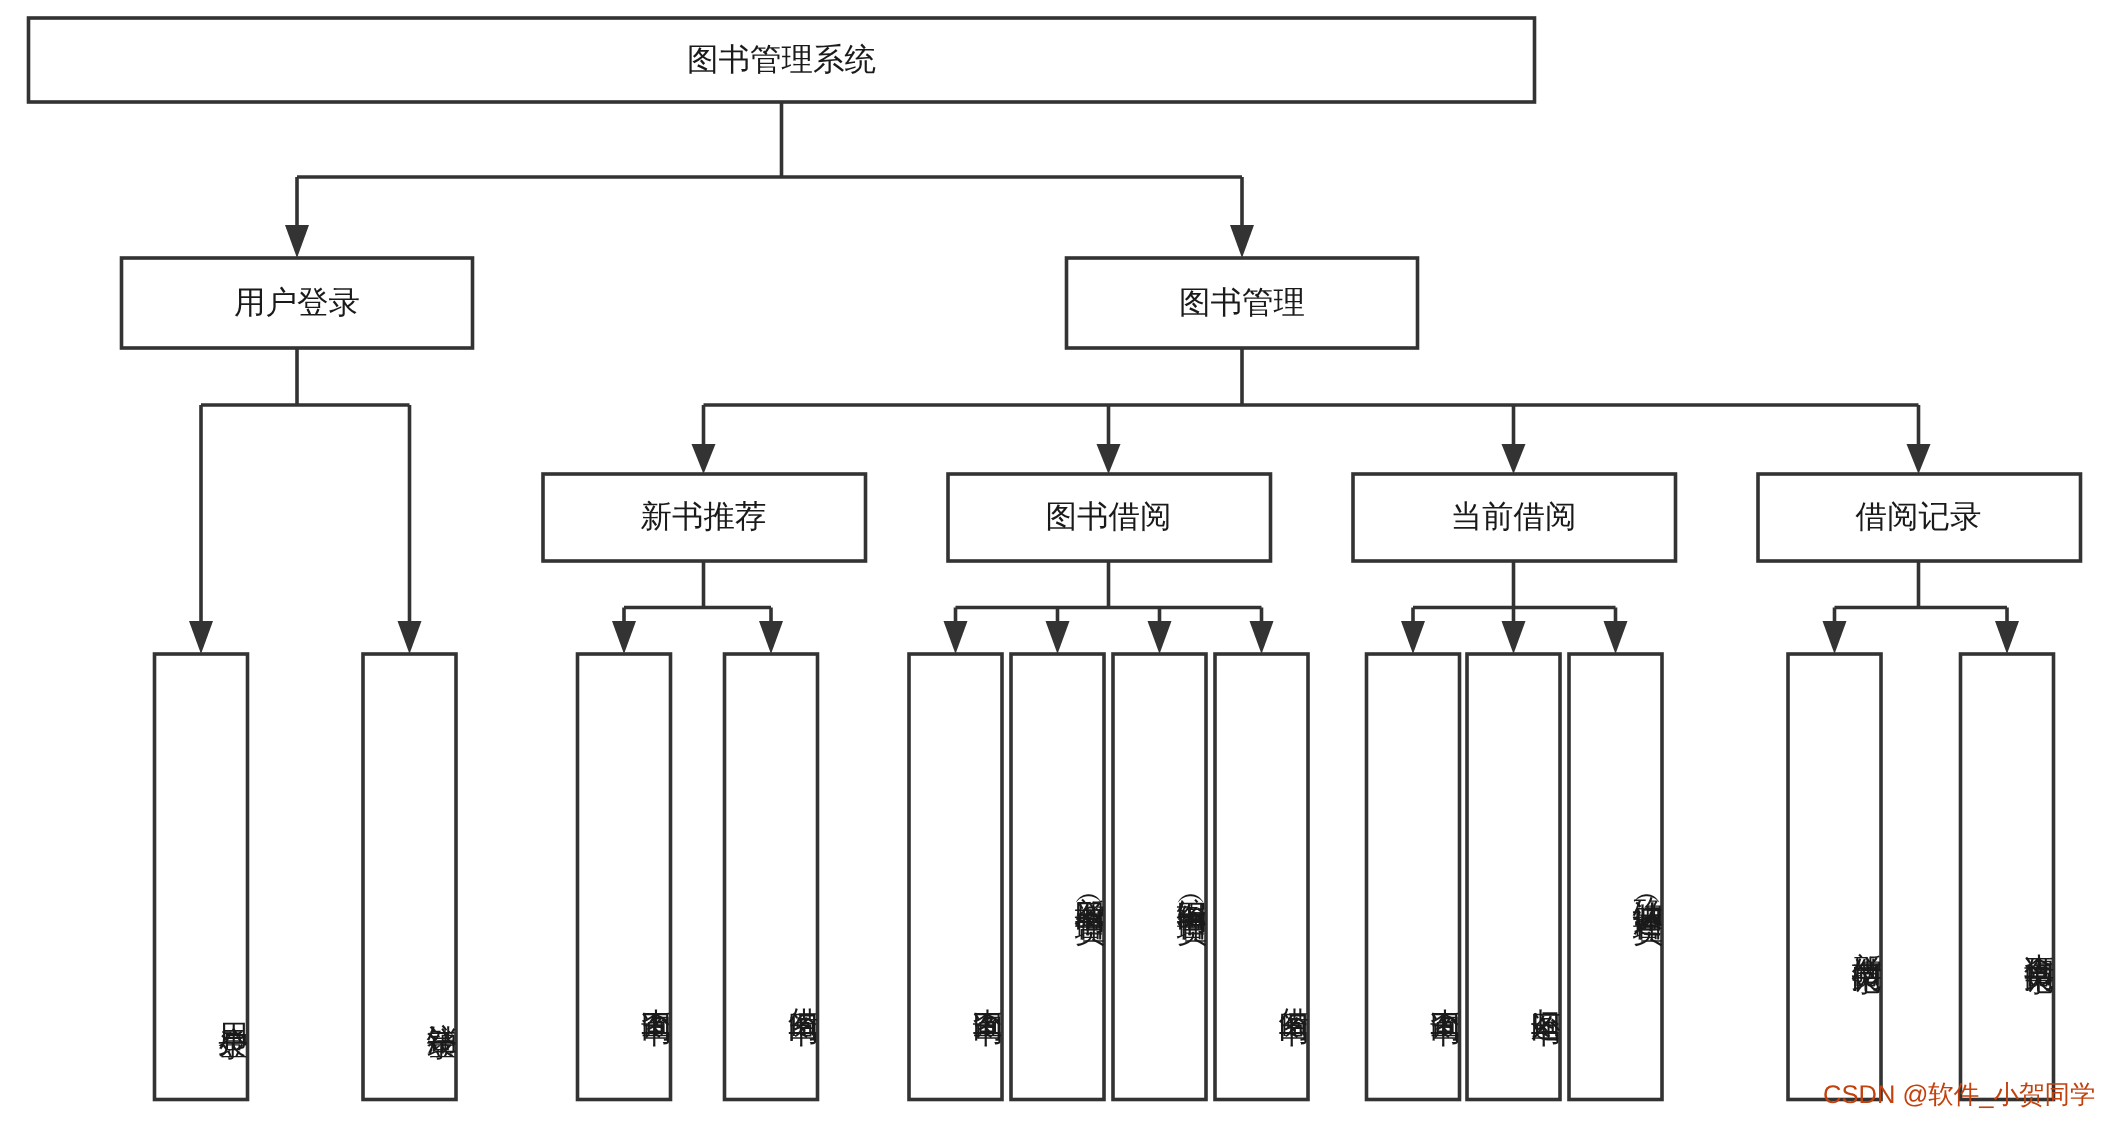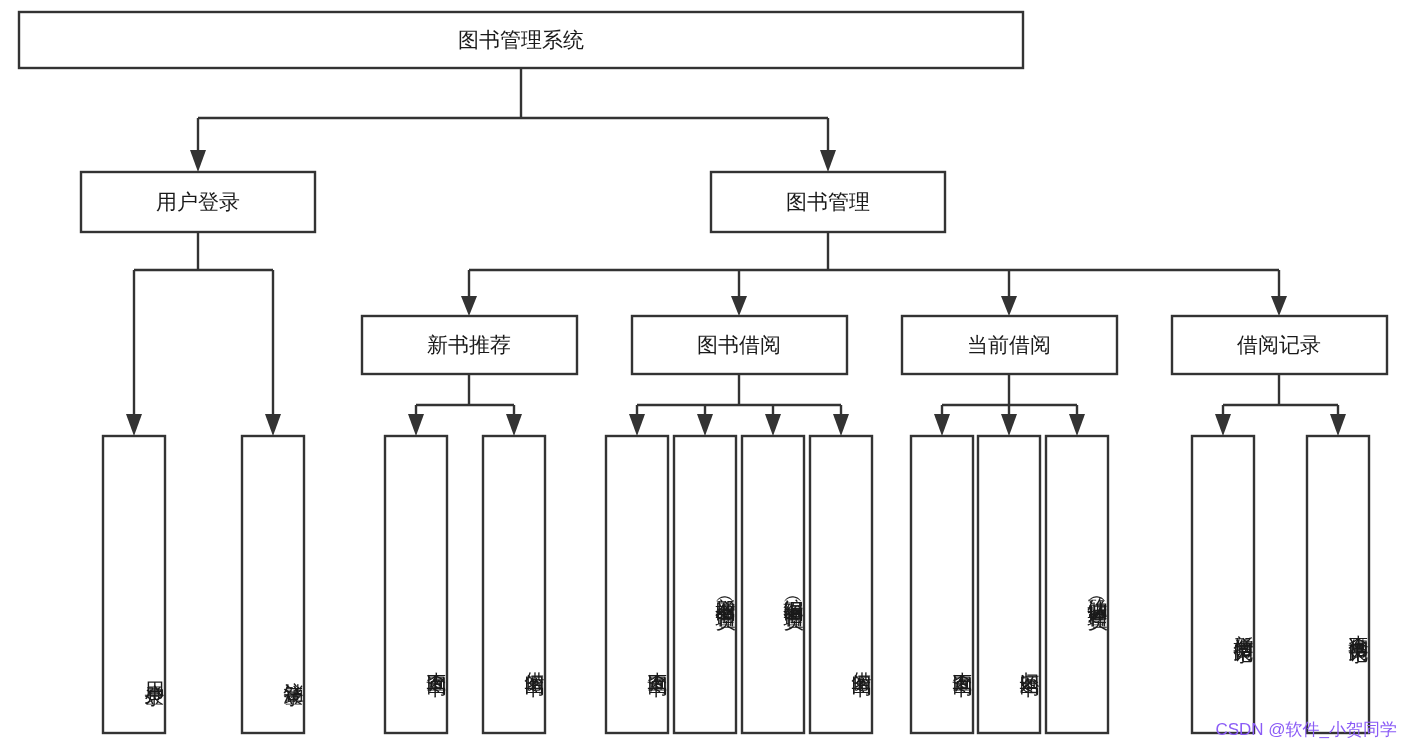--- a/index.html
+++ b/index.html
@@ -60,21 +60,21 @@
     justify-content: center;
     white-space: nowrap;
     pointer-events: none;
   }
   .watermark {
     position: absolute;
     right: 8px;
     bottom: 6px;
     font-family: "Liberation Sans", "DejaVu Sans", sans-serif;
     font-size: 17px;
-    color: #8b5cf6;
+    color: #c2410c;
     white-space: nowrap;
     user-select: none;
   }
 </style>
 </head>
 <body>
 
 <div id="diagram-root">
 
   <svg class="flow" viewBox="0 0 1405 747">

